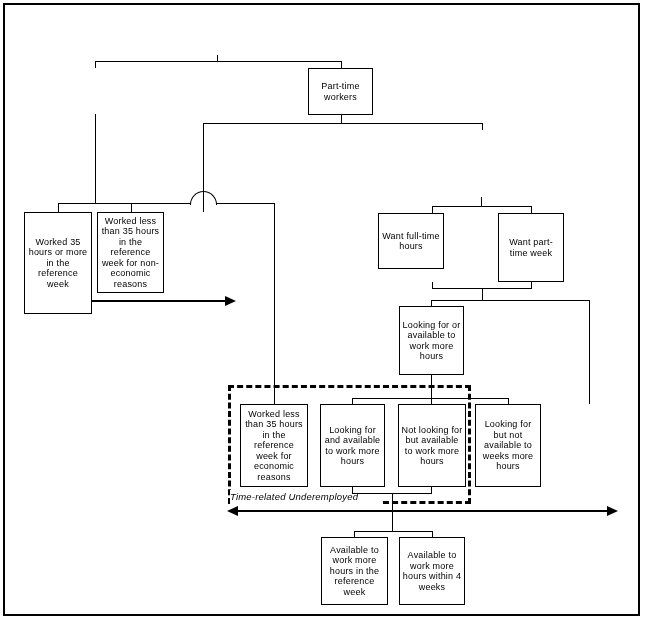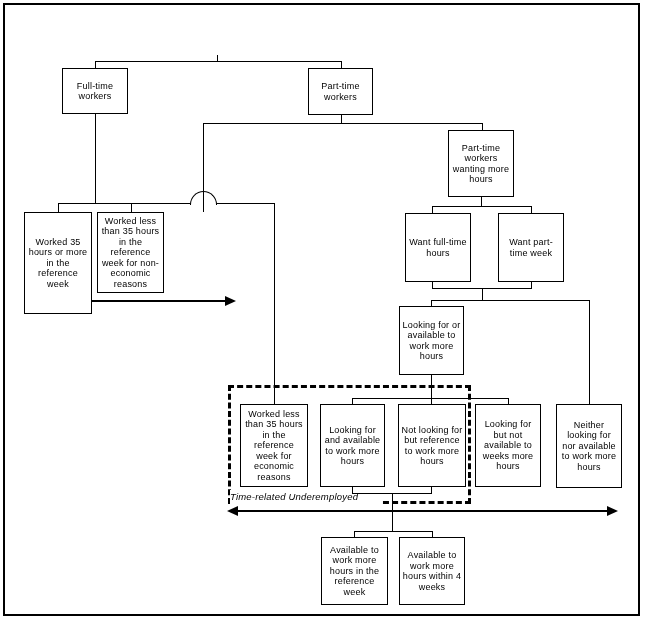--- a/index.html
+++ b/index.html
@@ -95,28 +95,25 @@
   <div class="italic-label">Time-related Underemployed</div>
 
   <div class="arrow-line" style="left:37px;top:300px;width:190px"></div>
   <i class="tri tri-l" style="left:27px;top:296px"></i>
   <i class="tri tri-r" style="left:225px;top:296px"></i>
 
   <div class="arrow-line" style="left:237px;top:510px;width:371px"></div>
   <i class="tri tri-l" style="left:227px;top:506px"></i>
   <i class="tri tri-r" style="left:607px;top:506px"></i>
 
-  <div class="node" style="left:62px;top:68px;width:66px;height:46px">Full-time workers</div>
   <div class="node" style="left:308px;top:68px;width:65px;height:47px">Part-time workers</div>
   <div class="node" style="left:24px;top:212px;width:68px;height:102px">Worked 35 hours or more in the reference week</div>
   <div class="node" style="left:97px;top:212px;width:67px;height:81px">Worked less than 35 hours in the reference week for non-economic reasons</div>
-  <div class="node" style="left:448px;top:130px;width:66px;height:67px">Part-time workers wanting more hours</div>
-  <div class="node" style="left:405px;top:213px;width:66px;height:69px">Want full-time hours</div>
+  <div class="node" style="left:378px;top:213px;width:66px;height:56px">Want full-time hours</div>
   <div class="node" style="left:498px;top:213px;width:66px;height:69px">Want part-time week</div>
   <div class="node" style="left:399px;top:306px;width:65px;height:69px">Looking for or available to work more hours</div>
   <div class="node" style="left:240px;top:404px;width:68px;height:83px">Worked less than 35 hours in the reference week for economic reasons</div>
   <div class="node" style="left:320px;top:404px;width:65px;height:83px">Looking for and available to work more hours</div>
-  <div class="node" style="left:398px;top:404px;width:68px;height:83px">Not looking for but reference to work more hours</div>
+  <div class="node" style="left:398px;top:404px;width:68px;height:83px">Not looking for but available to work more hours</div>
   <div class="node" style="left:475px;top:404px;width:66px;height:83px">Looking for but not available to weeks more hours</div>
-  <div class="node" style="left:556px;top:404px;width:66px;height:84px">Neither looking for nor available to work more hours</div>
   <div class="node" style="left:321px;top:537px;width:67px;height:68px">Available to work more hours in the reference week</div>
   <div class="node" style="left:399px;top:537px;width:66px;height:68px">Available to work more hours within 4 weeks</div>
 </div>
 
 </body></html>

